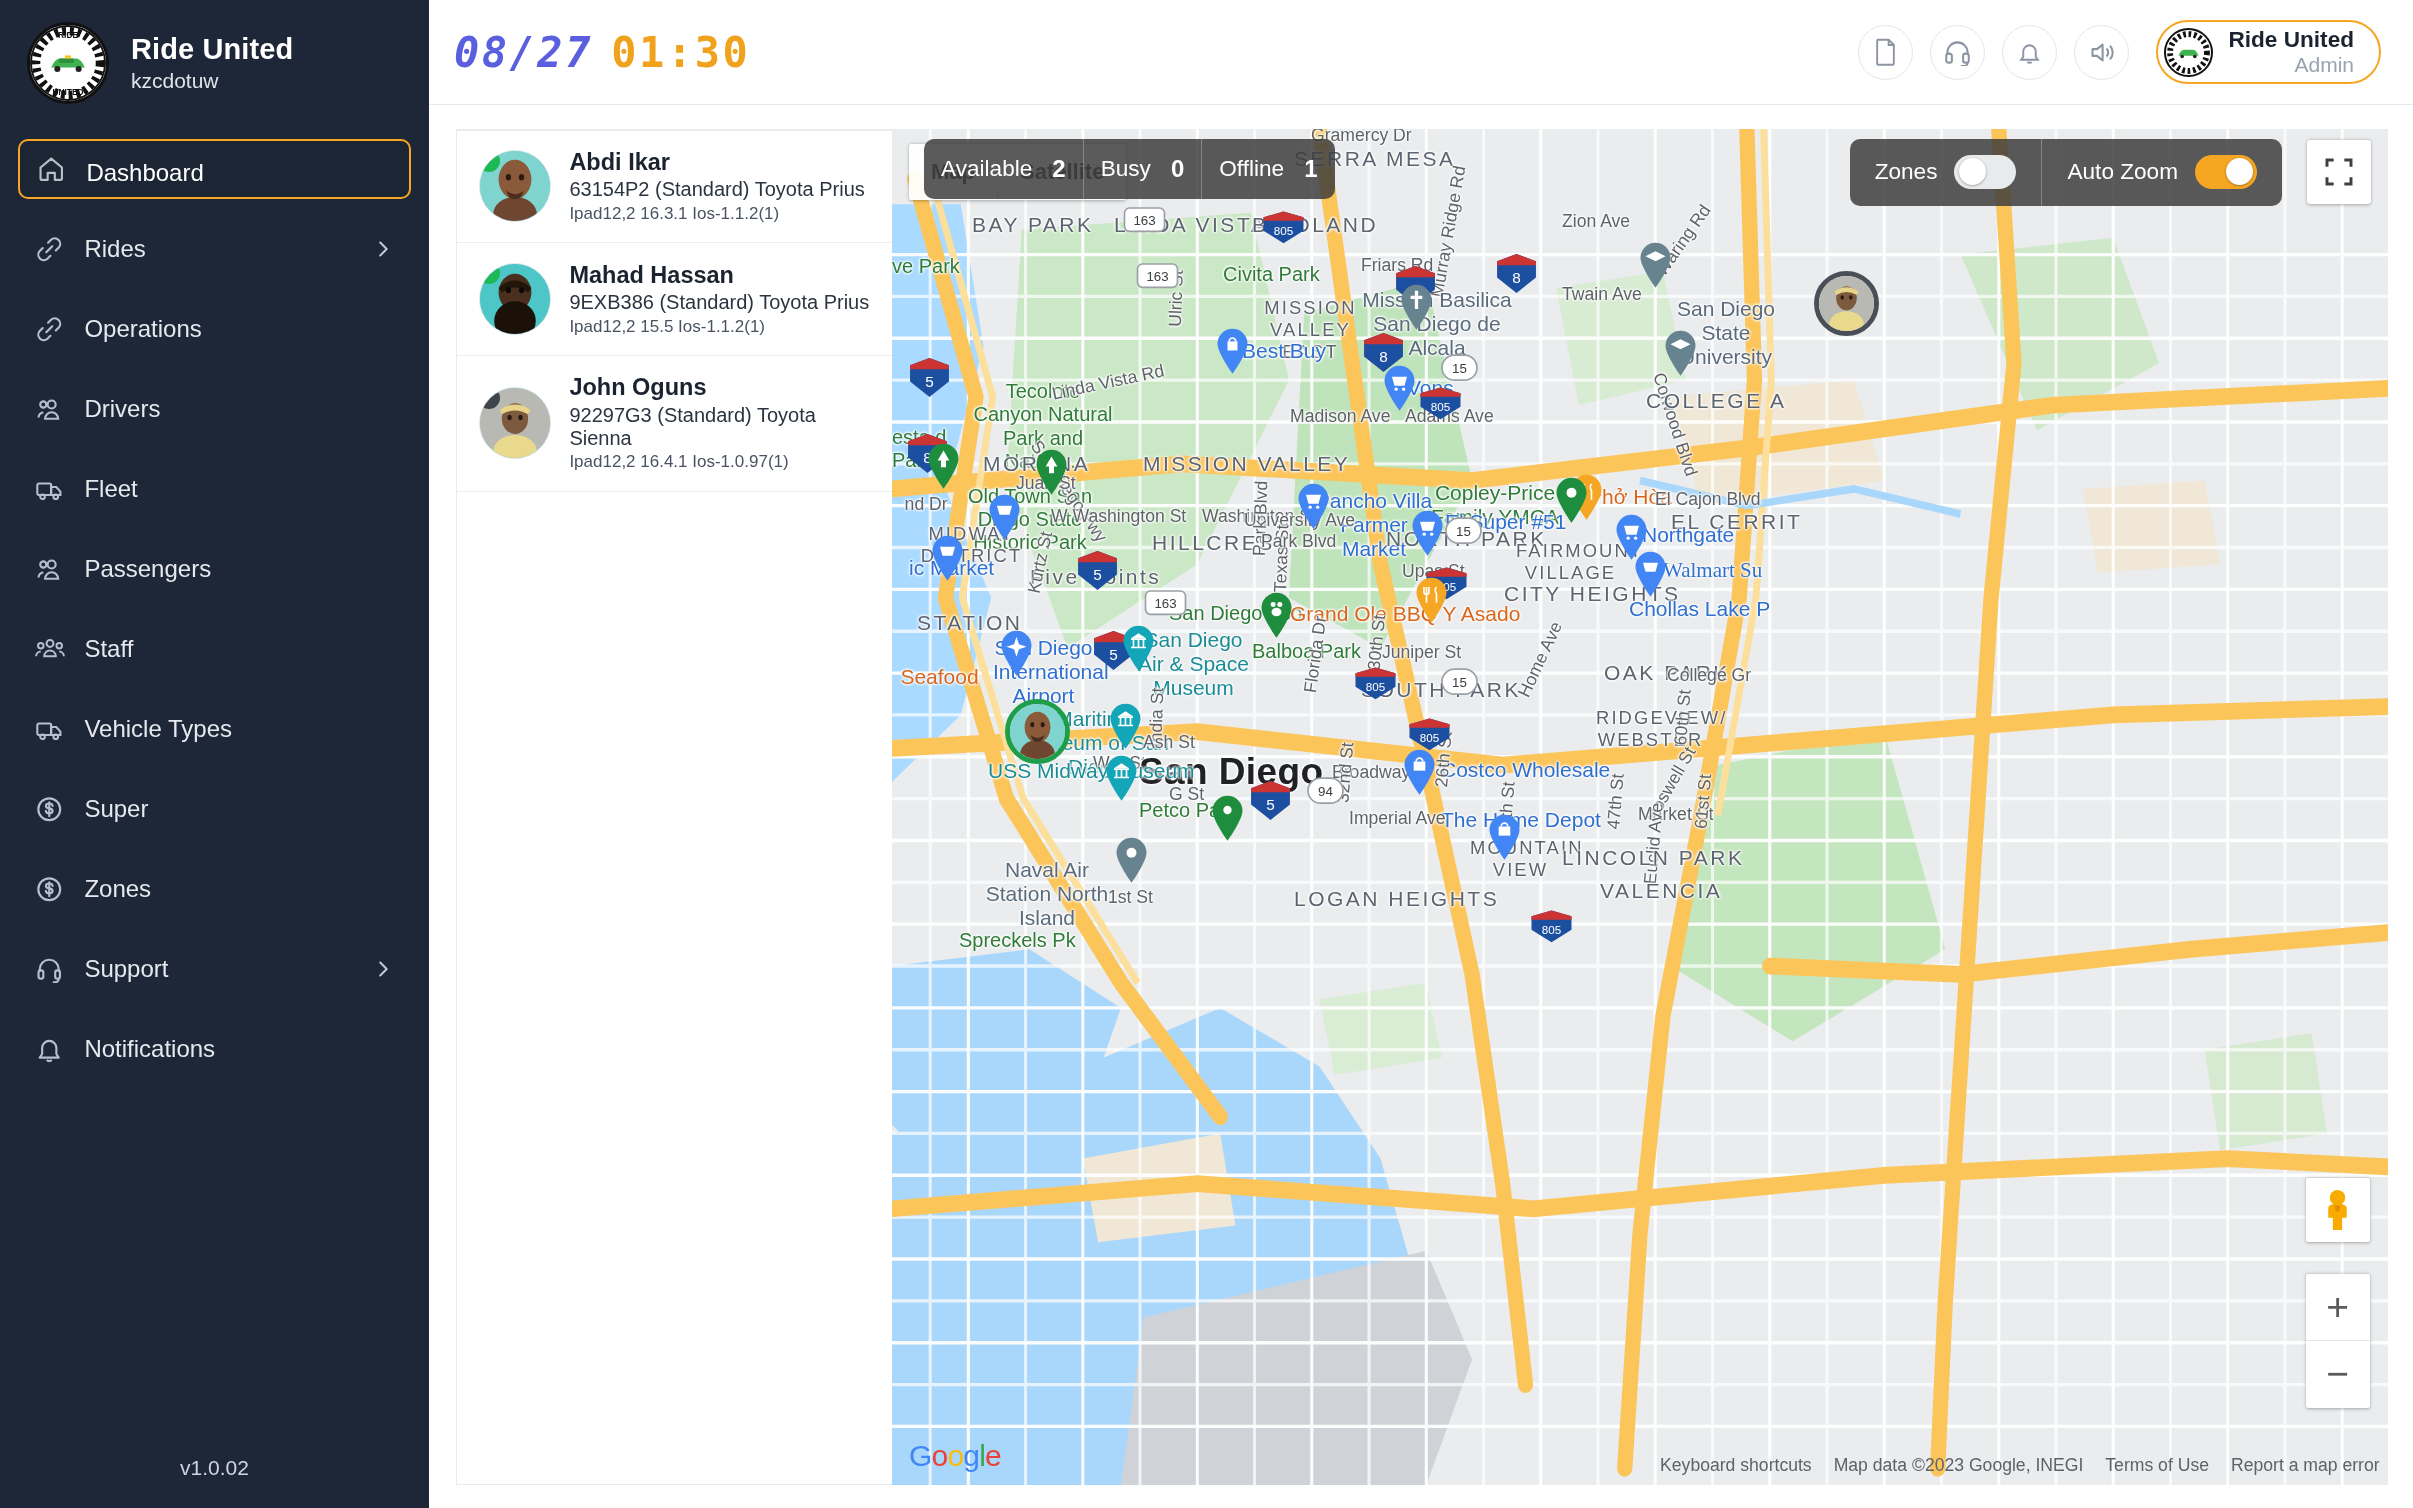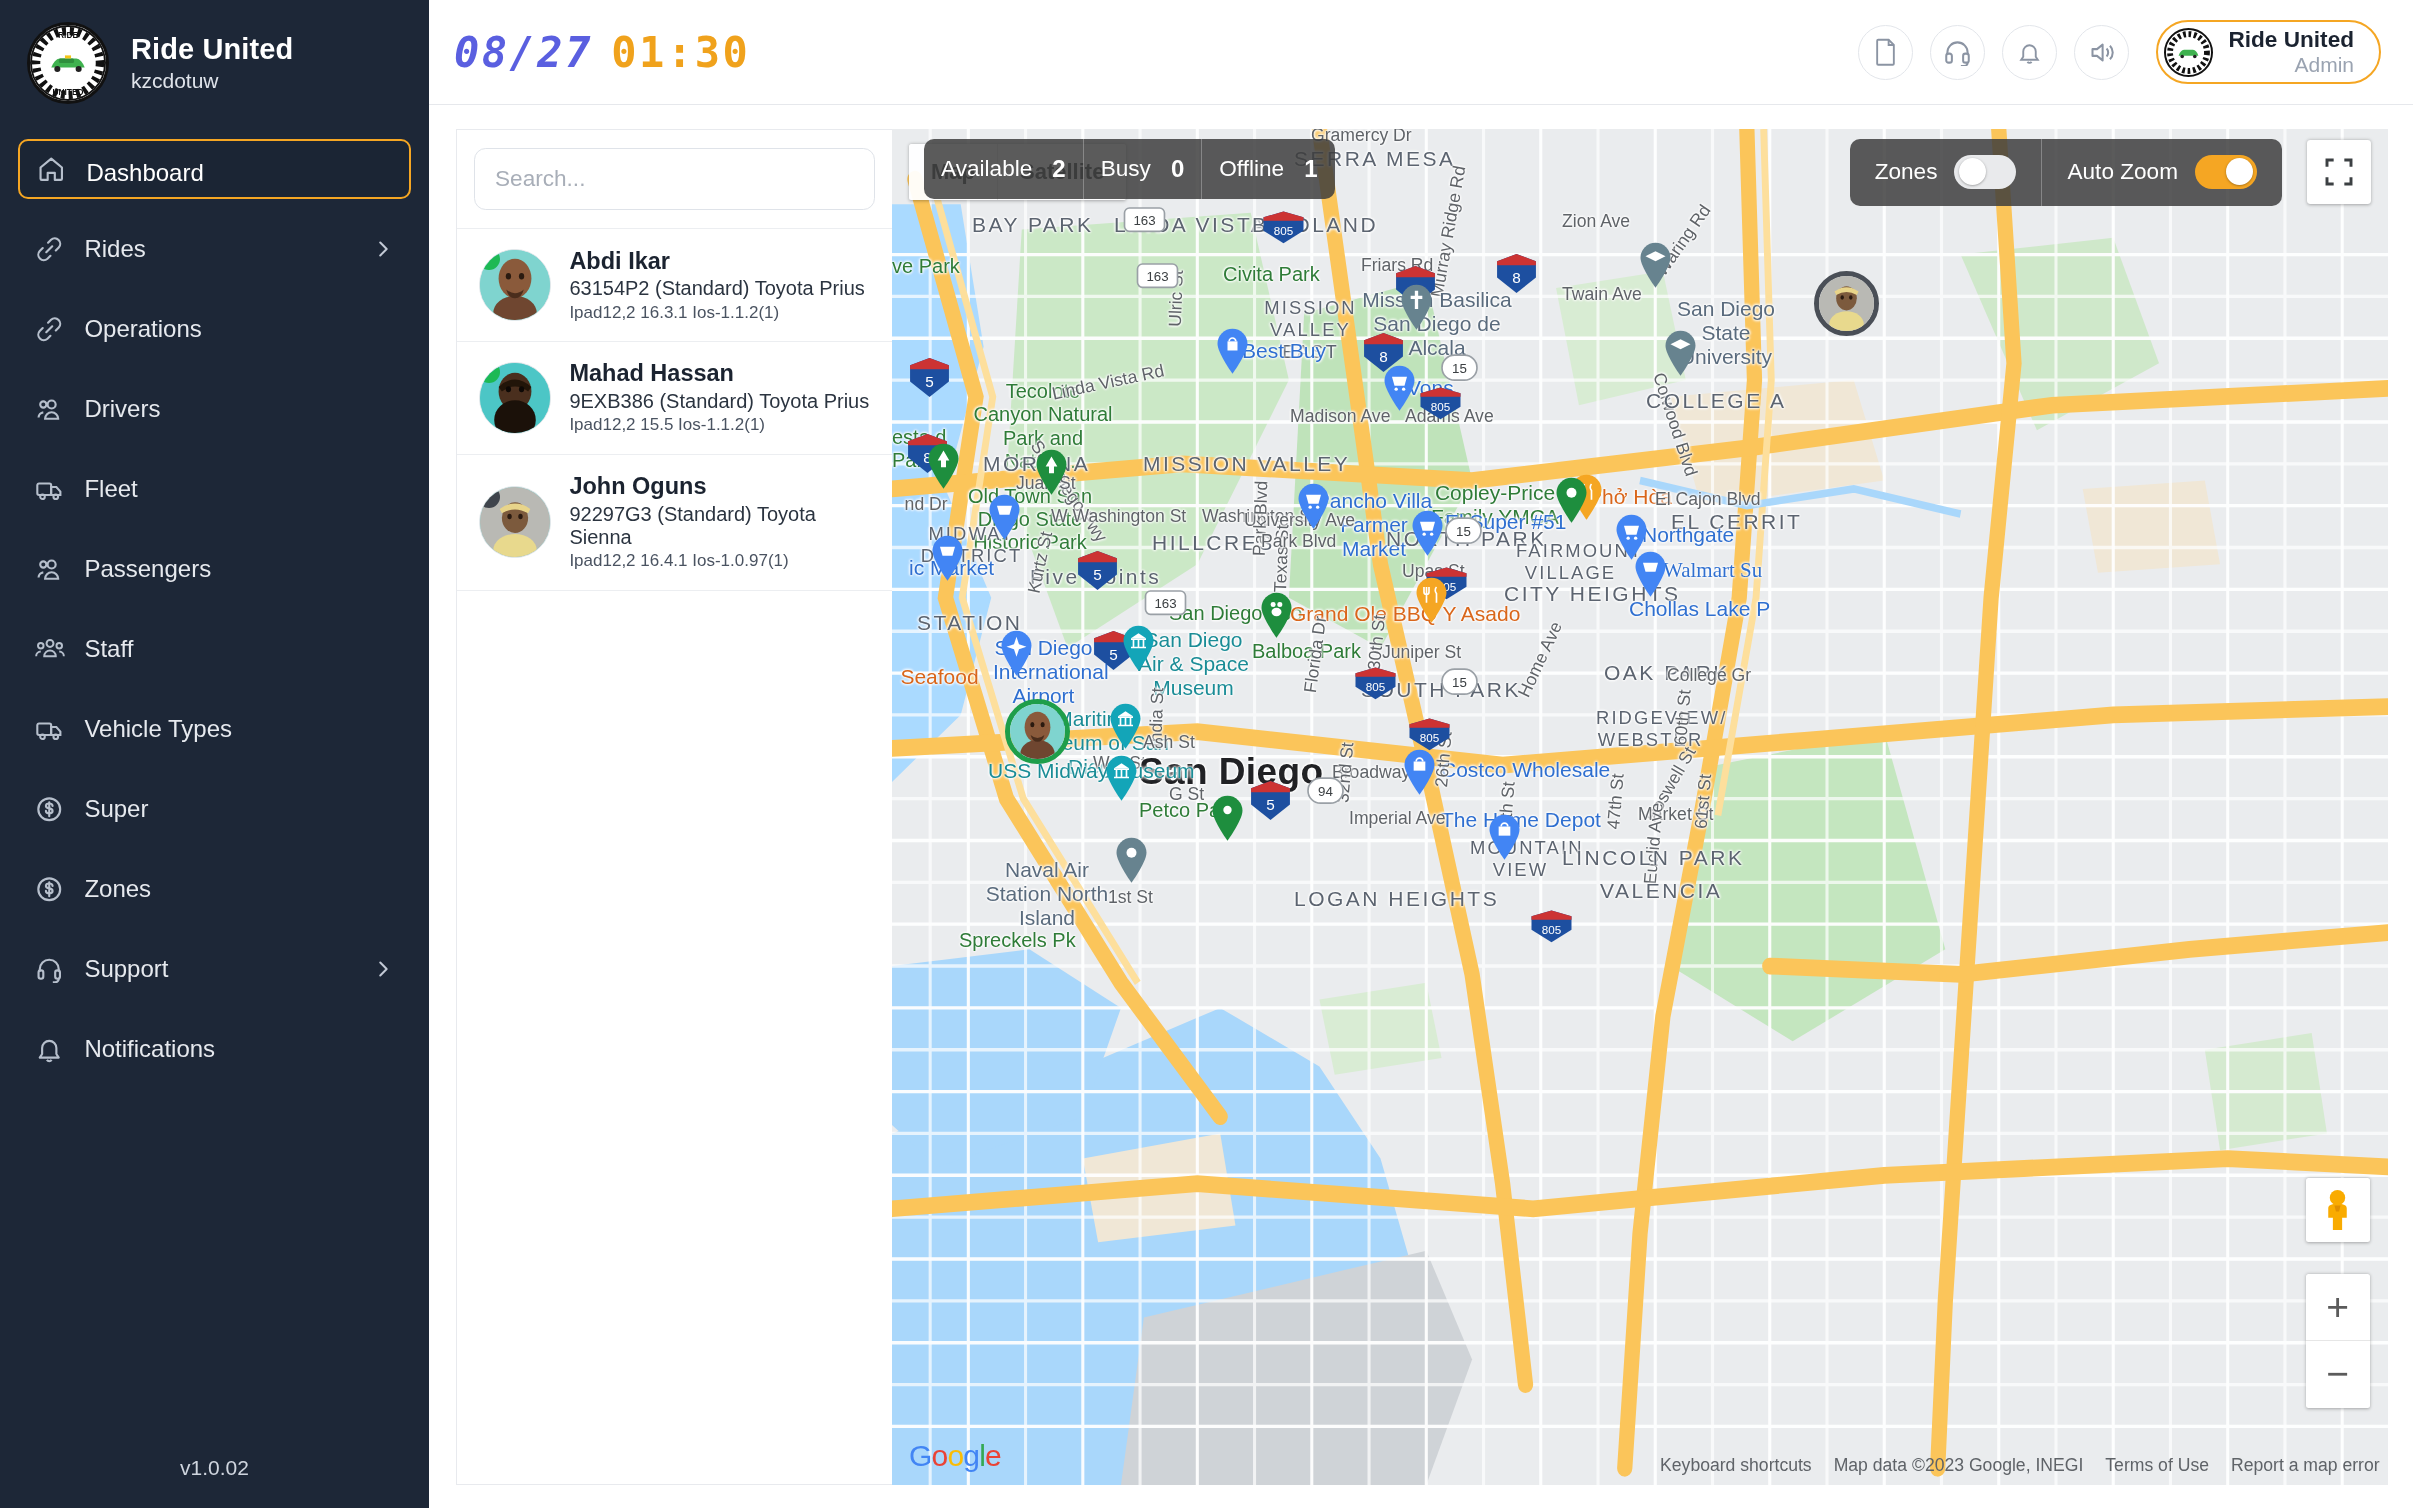--- a/index.html
+++ b/index.html
@@ -395,23 +395,20 @@
             <div class="n1">Ride United</div>
             <div class="n2">Admin</div>
           </div>
         </div>
       </div>
     </header>
 
     <div class="content">
 
       <div class="panel">
-        <div class="search-wrap">
-          <input class="search-input" type="text" placeholder="Search..." style="">
-        </div>
         <div class="drv-list" id="drvlist">
             <div class="drv">
               <div class="drv-av">
                 <span class="dot" style="background:#1db954"></span>
                 <svg class="face" viewBox="0 0 64 64">
                   <rect width="64" height="64" fill="#7fd4cf"></rect>
                   <ellipse cx="32" cy="26" rx="15" ry="18" fill="#8a5a3b"></ellipse>
                   <ellipse cx="32" cy="58" rx="20" ry="16" fill="#6f4630"></ellipse>
                   <ellipse cx="26" cy="24" rx="2.4" ry="3" fill="#2a1a10"></ellipse>
                   <ellipse cx="38" cy="24" rx="2.4" ry="3" fill="#2a1a10"></ellipse>

